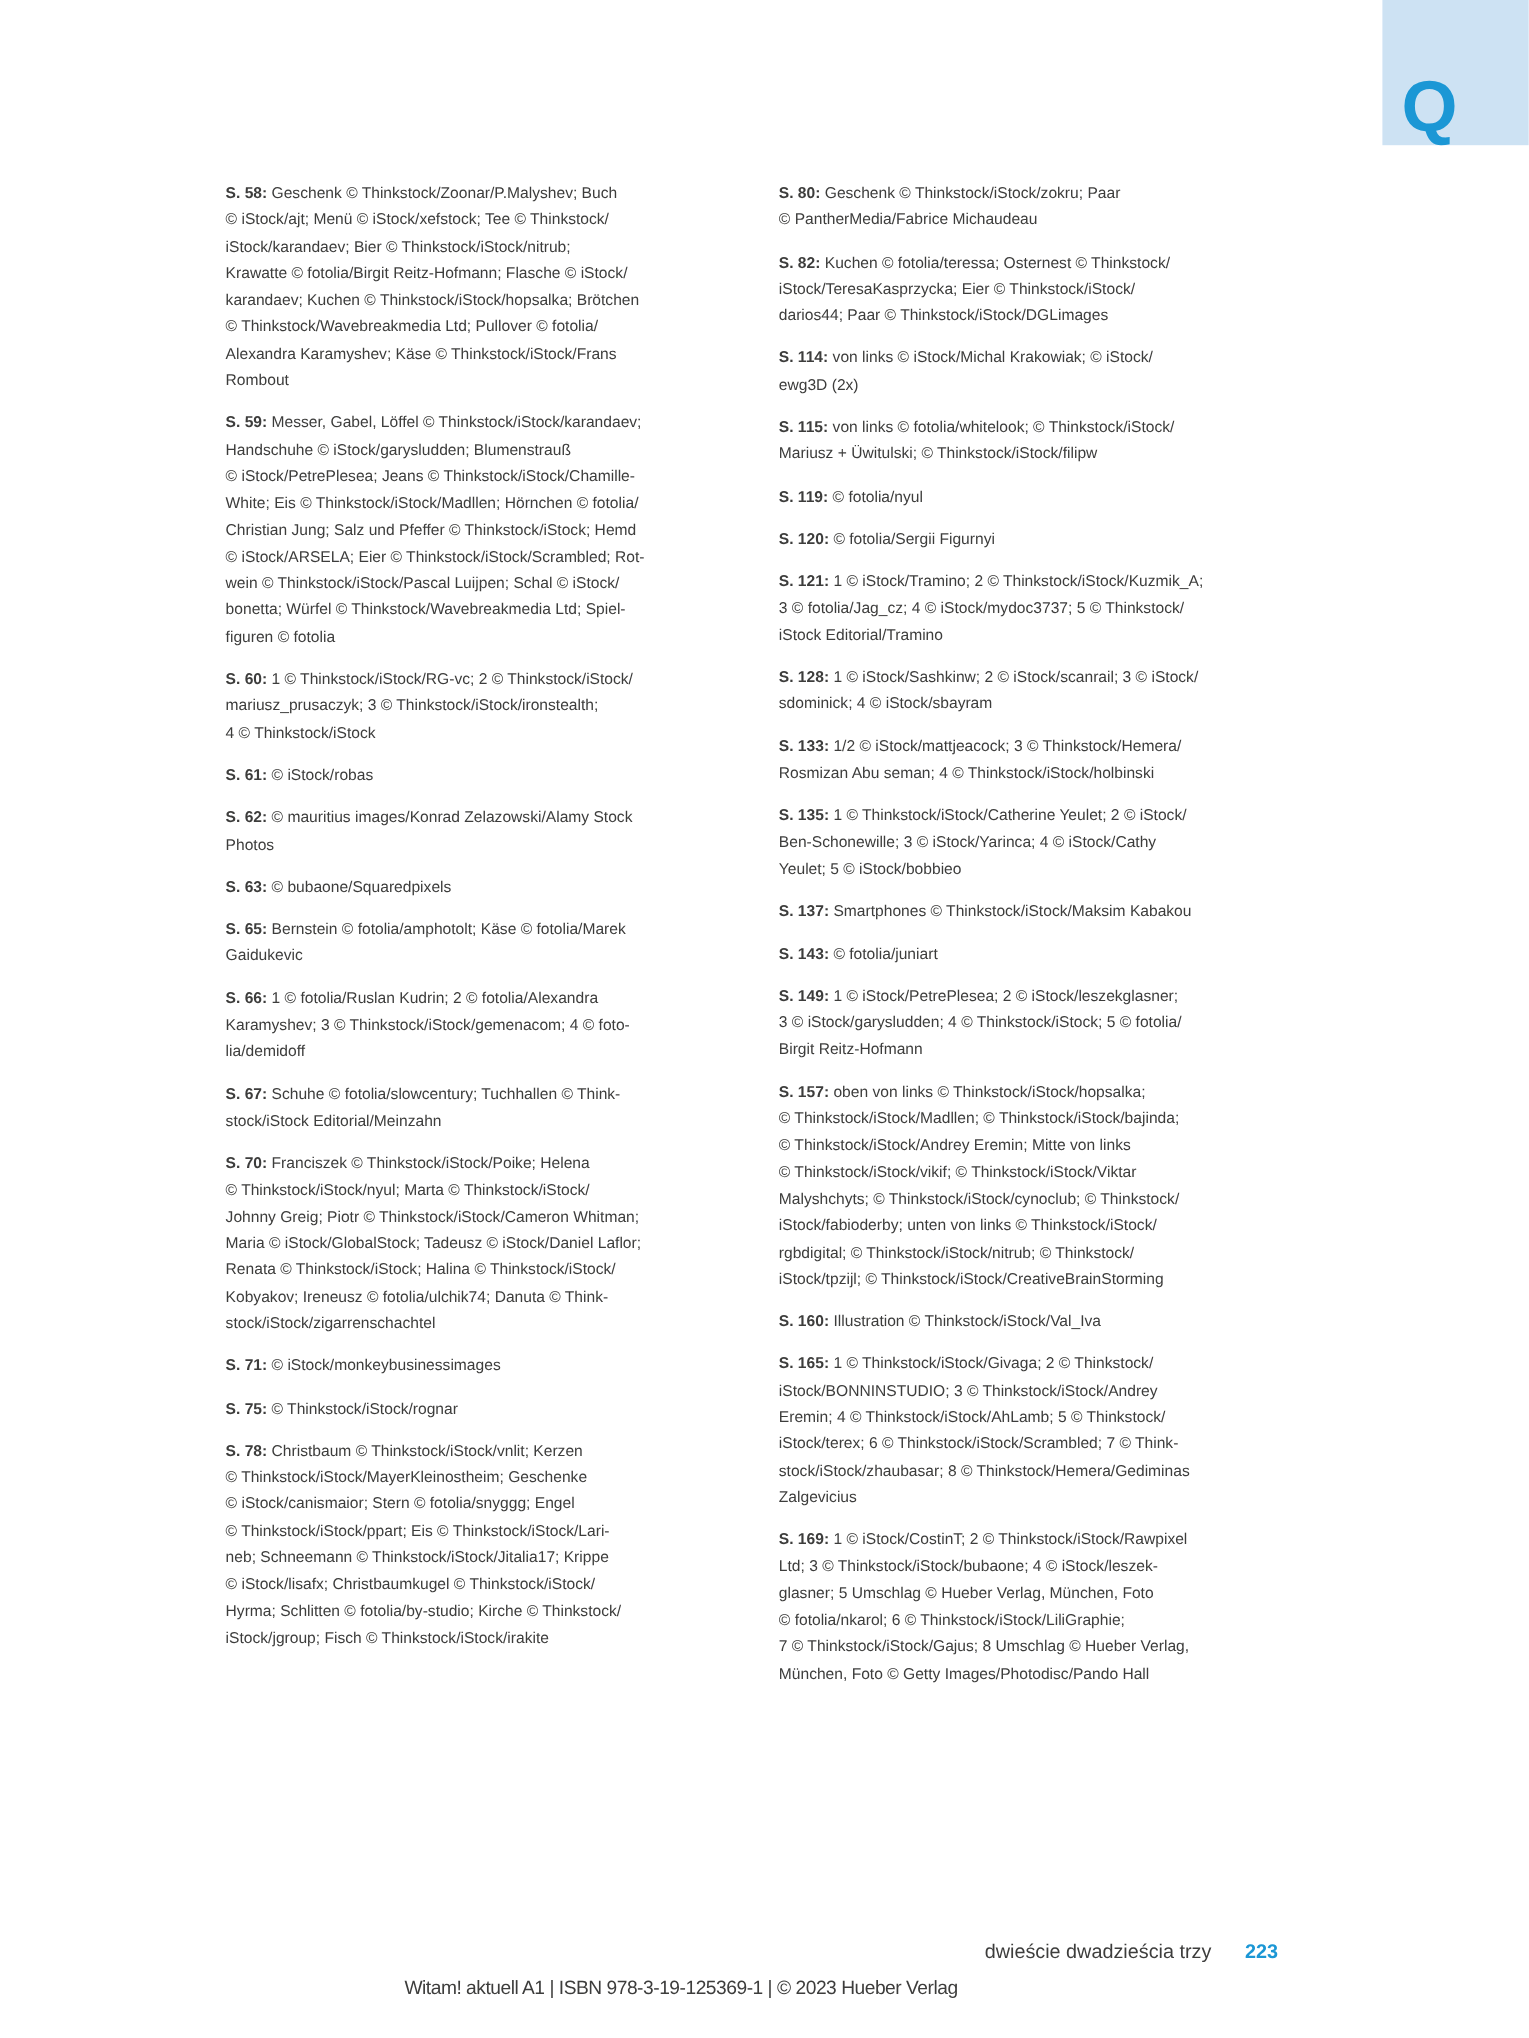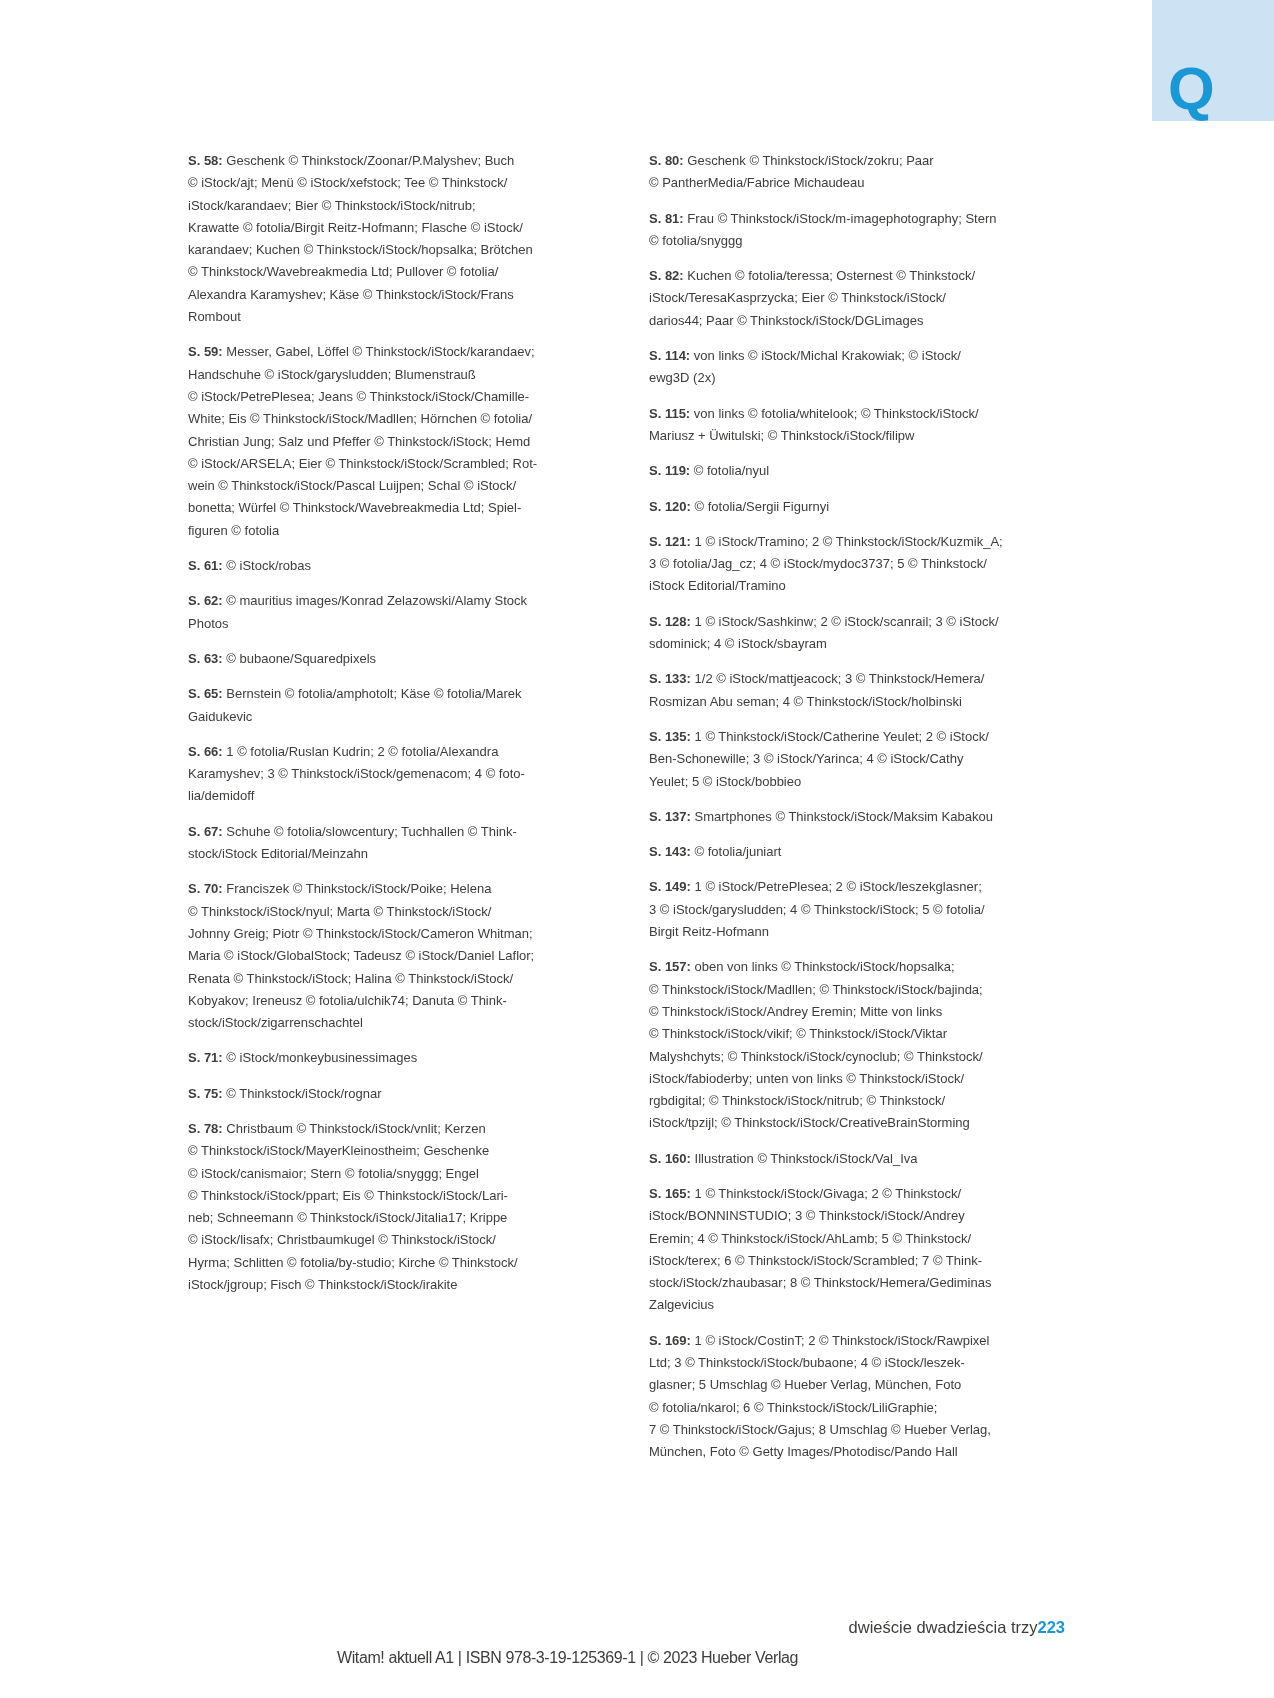--- a/index.html
+++ b/index.html
@@ -23,21 +23,21 @@
   .col {
     position: absolute; top: 150px; width: 478px;
     font-size: 13px; line-height: 22.3px; margin-left: 21px;
   }
   .col-left  { left: 167px; }
   .col-right { left: 628px; }
   p.entry { margin: 0 0 13px 0; white-space: pre; }
   p.entry b { font-weight: bold; }
   .page-foot {
     position: absolute; top: 1618px; right: 209px;
-    display: flex; align-items: baseline; 
+    display: flex; align-items: baseline; gap: 28px;
     font-size: 16.5px;
   }
   .page-number { color: var(--accent, #1b97d5); font-weight: bold; }
   .imprint {
     position: absolute; left: 337px; top: 1649px;
     font-size: 16px; letter-spacing: -0.4px;
   }
 </style>
 </head>
 <body>
@@ -57,20 +57,23 @@
 Rombout</span></p>
   <p class="entry"><b>S. 59:</b><span> Messer, Gabel, Löffel © Thinkstock/iStock/karandaev;
 Handschuhe © iStock/garysludden; Blumenstrauß
 © iStock/PetrePlesea; Jeans © Thinkstock/iStock/Chamille-
 White; Eis © Thinkstock/iStock/Madllen; Hörnchen © fotolia/
 Christian Jung; Salz und Pfeffer © Thinkstock/iStock; Hemd
 © iStock/ARSELA; Eier © Thinkstock/iStock/Scrambled; Rot-
 wein © Thinkstock/iStock/Pascal Luijpen; Schal © iStock/
 bonetta; Würfel © Thinkstock/Wavebreakmedia Ltd; Spiel-
 figuren © fotolia</span></p>
+  <p class="entry"><b>S. 60:</b><span> 1 © Thinkstock/iStock/RG-vc; 2 © Thinkstock/iStock/
+mariusz_prusaczyk; 3 © Thinkstock/iStock/ironstealth;
+4 © Thinkstock/iStock</span></p>
   <p class="entry"><b>S. 61:</b><span> © iStock/robas</span></p>
   <p class="entry"><b>S. 62:</b><span> © mauritius images/Konrad Zelazowski/Alamy Stock
 Photos</span></p>
   <p class="entry"><b>S. 63:</b><span> © bubaone/Squaredpixels</span></p>
   <p class="entry"><b>S. 65:</b><span> Bernstein © fotolia/amphotolt; Käse © fotolia/Marek
 Gaidukevic</span></p>
   <p class="entry"><b>S. 66:</b><span> 1 © fotolia/Ruslan Kudrin; 2 © fotolia/Alexandra
 Karamyshev; 3 © Thinkstock/iStock/gemenacom; 4 © foto-
 lia/demidoff</span></p>
   <p class="entry"><b>S. 67:</b><span> Schuhe © fotolia/slowcentury; Tuchhallen © Think-
@@ -90,22 +93,20 @@
 © Thinkstock/iStock/ppart; Eis © Thinkstock/iStock/Lari-
 neb; Schneemann © Thinkstock/iStock/Jitalia17; Krippe
 © iStock/lisafx; Christbaumkugel © Thinkstock/iStock/
 Hyrma; Schlitten © fotolia/by-studio; Kirche © Thinkstock/
 iStock/jgroup; Fisch © Thinkstock/iStock/irakite</span></p>
 </div>
 
 <div class="col col-right">
   <p class="entry"><b>S. 80:</b><span> Geschenk © Thinkstock/iStock/zokru; Paar
 © PantherMedia/Fabrice Michaudeau</span></p>
-  <p class="entry"><b>S. 81:</b><span> Frau © Thinkstock/iStock/m-imagephotography; Stern
-© fotolia/snyggg</span></p>
   <p class="entry"><b>S. 82:</b><span> Kuchen © fotolia/teressa; Osternest © Thinkstock/
 iStock/TeresaKasprzycka; Eier © Thinkstock/iStock/
 darios44; Paar © Thinkstock/iStock/DGLimages</span></p>
   <p class="entry"><b>S. 114:</b><span> von links © iStock/Michal Krakowiak; © iStock/
 ewg3D (2x)</span></p>
   <p class="entry"><b>S. 115:</b><span> von links © fotolia/whitelook; © Thinkstock/iStock/
 Mariusz + Üwitulski; © Thinkstock/iStock/filipw</span></p>
   <p class="entry"><b>S. 119:</b><span> © fotolia/nyul</span></p>
   <p class="entry"><b>S. 120:</b><span> © fotolia/Sergii Figurnyi</span></p>
   <p class="entry"><b>S. 121:</b><span> 1 © iStock/Tramino; 2 © Thinkstock/iStock/Kuzmik_A;

